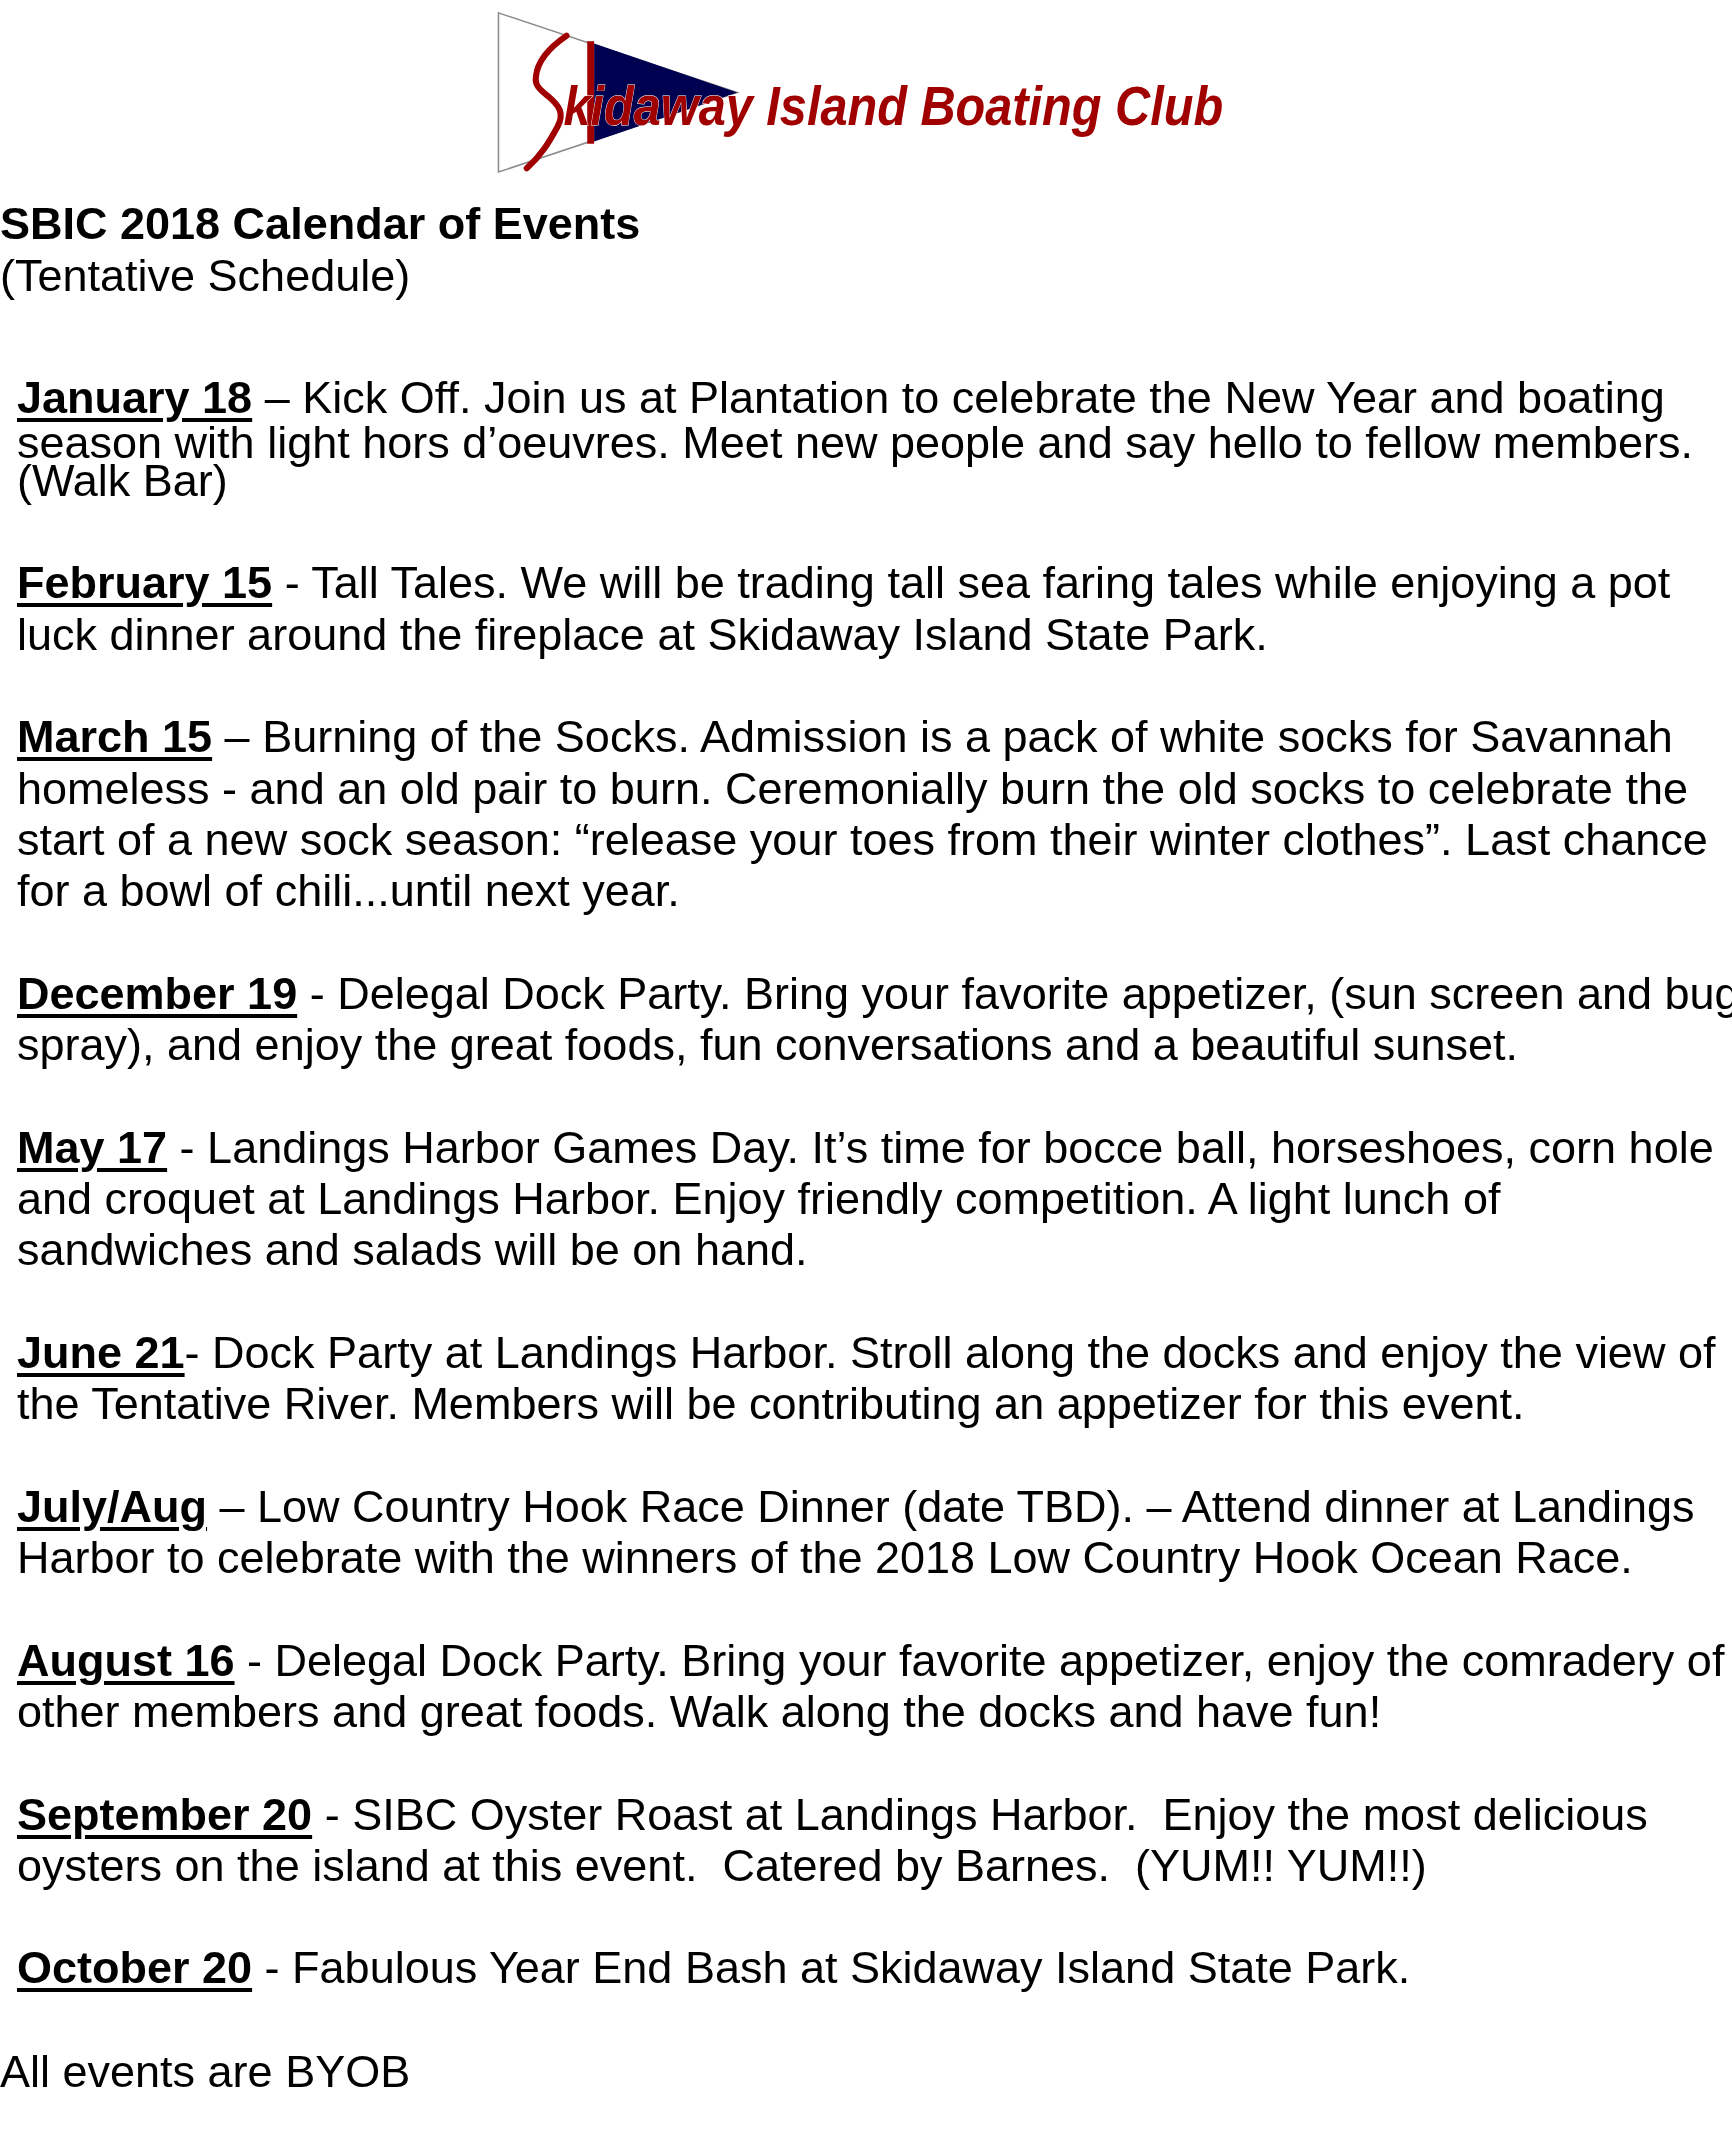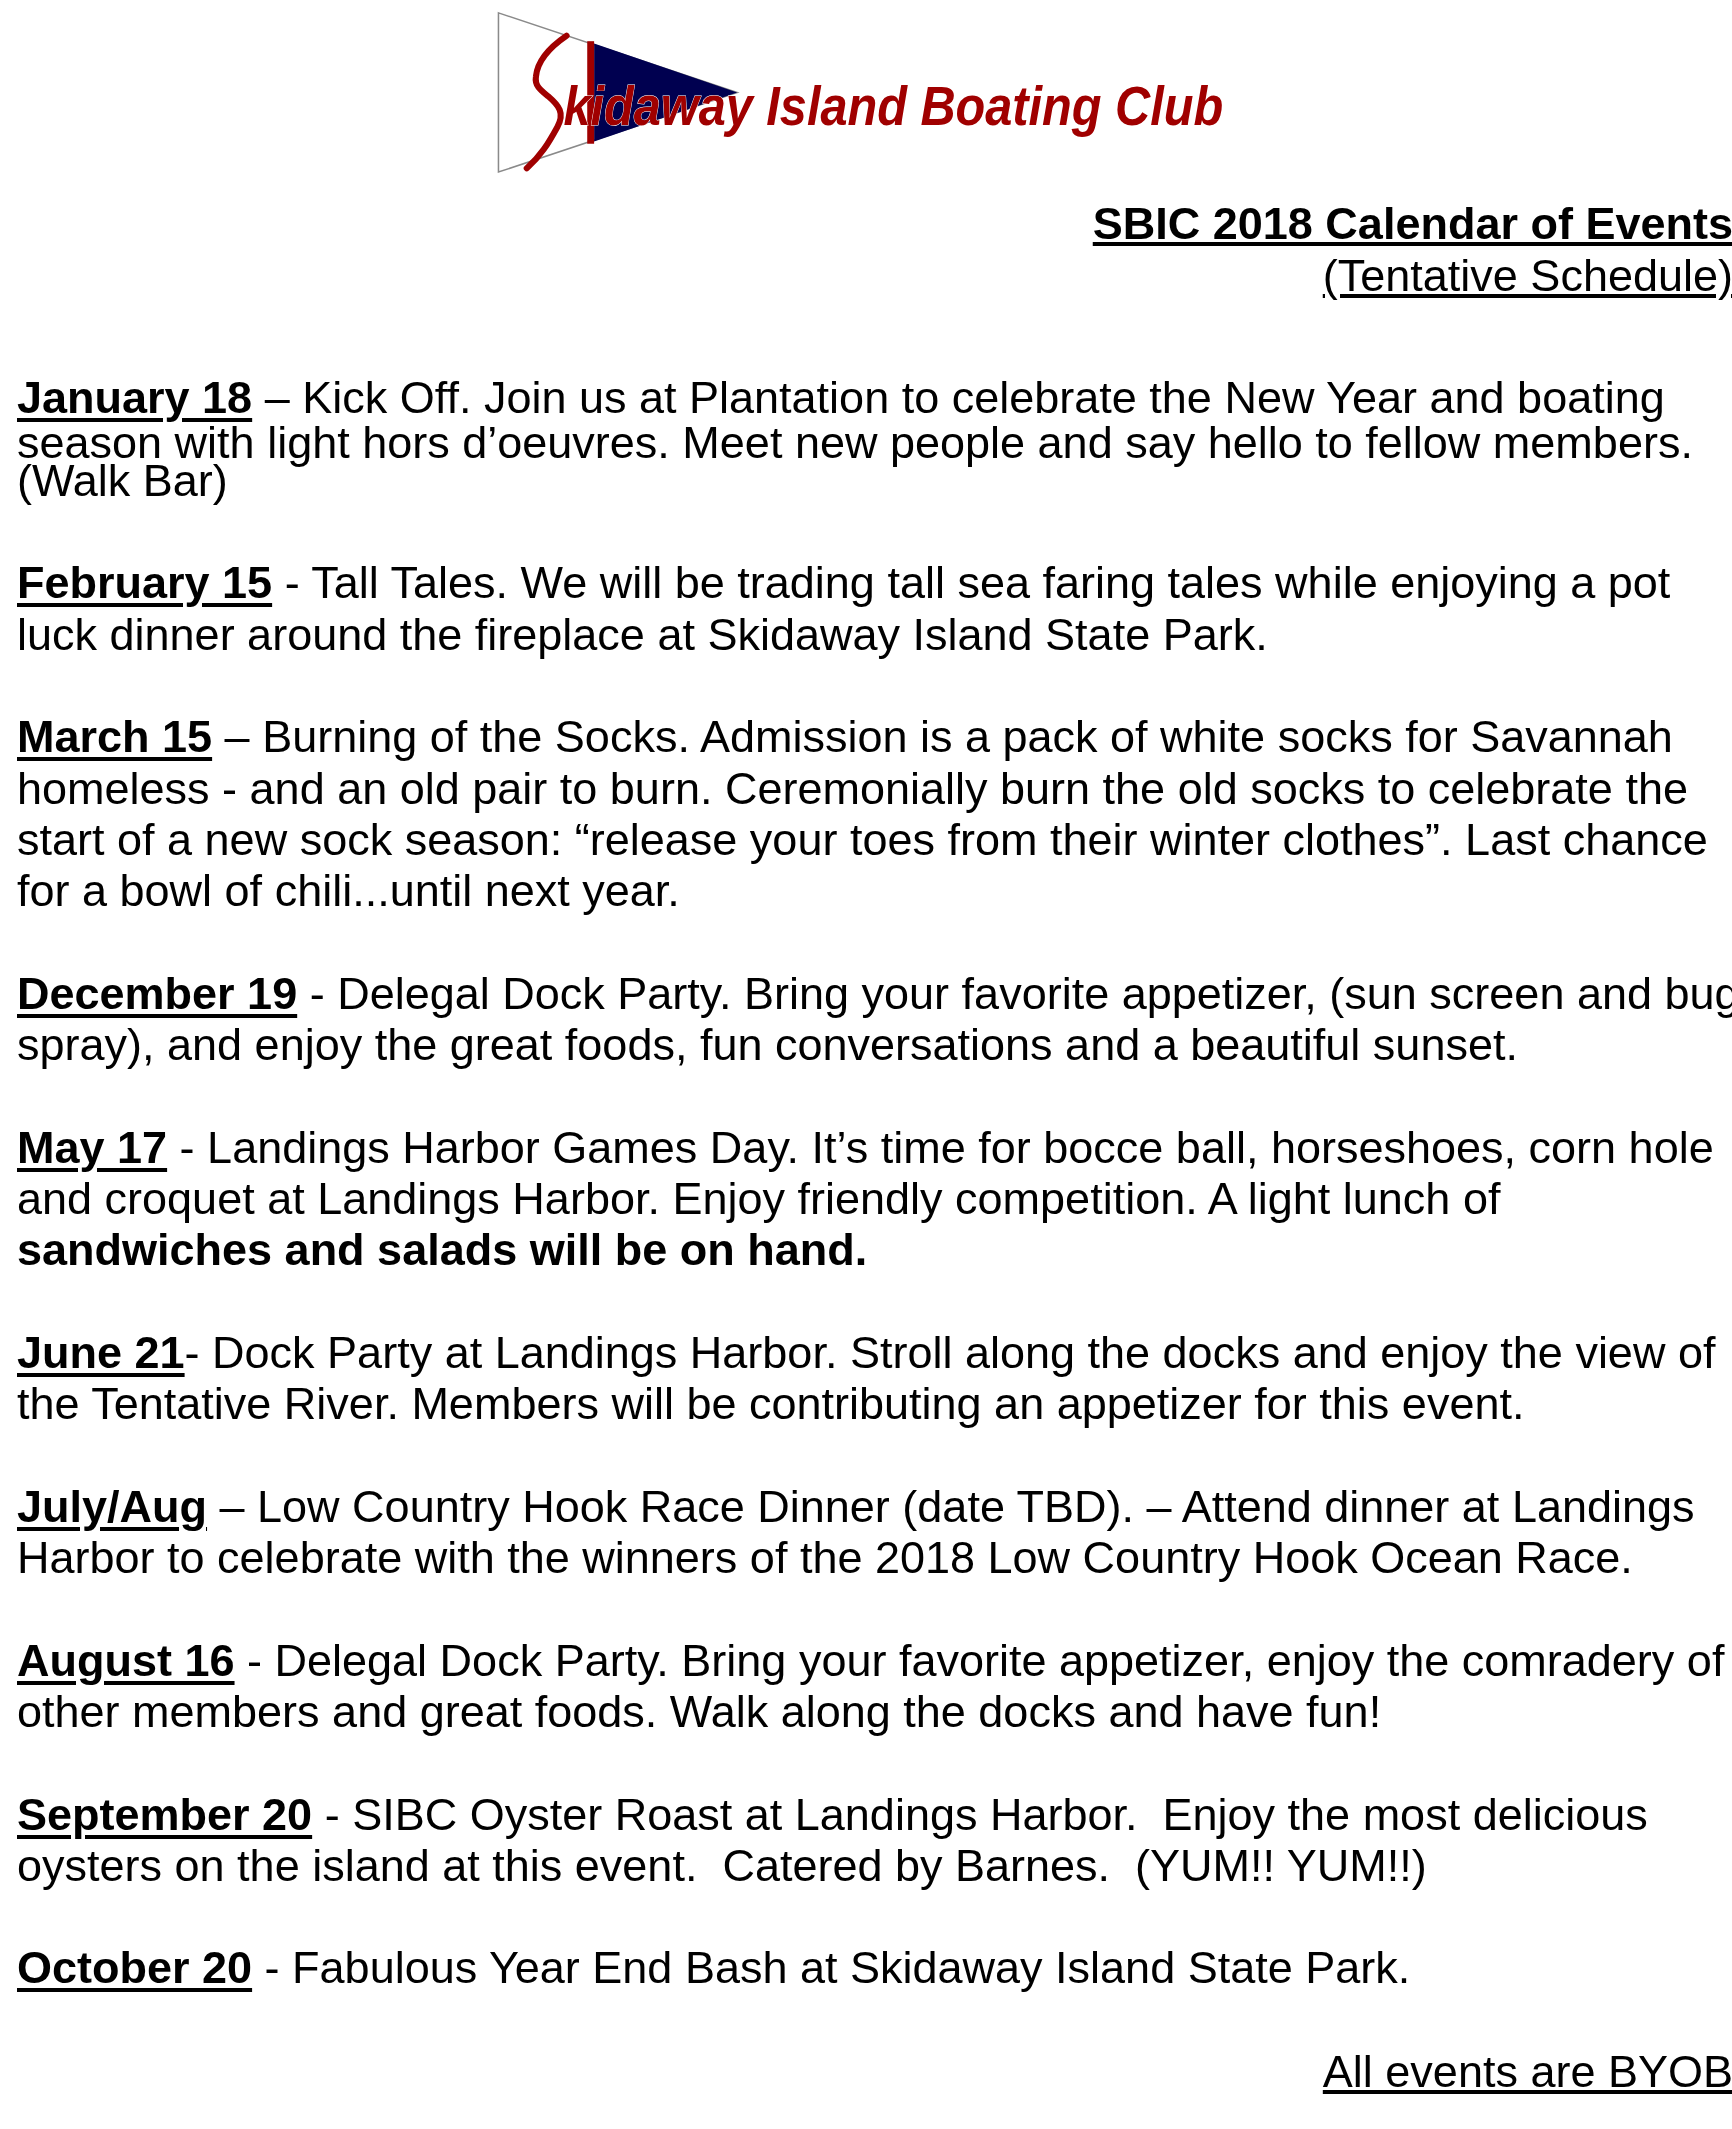--- a/index.html
+++ b/index.html
@@ -6,21 +6,21 @@
   body {
     width: 1733px; height: 2129px; position: relative; overflow: hidden;
     font-family: "Liberation Sans", sans-serif; color: #000000;
   }
   #logo { position: absolute; left: 490px; top: 6.1px; width: 750px; height: 176px; }
   .line {
     position: absolute; left: 17px; white-space: pre;
     font-size: 45px; line-height: 51px; height: 51px;
     font-family: "Liberation Sans", sans-serif;
   }
-  .center { left: 0; width: 1733px; text-align: right; text-decoration: underline; }
+  .center { left: 0; width: 1733px; text-align: left; }
   .bold { font-weight: bold; }
   .date {
     font-weight: bold;
     text-decoration: underline;
     text-decoration-thickness: 3.8px;
     text-underline-offset: 5.4px;
   }
 </style>
 </head>
 <body>
@@ -52,21 +52,21 @@
       <div class="line" style="top: 814px;"><span>start of a new sock season: “release your toes from their winter clothes”. Last chance</span></div>
       <div class="line" style="top: 865px;"><span>for a bowl of chili...until next year.</span></div>
     </div>
     <div>
       <div class="line" style="top: 968px;"><span class="date">December 19</span><span> - Delegal Dock Party. Bring your favorite appetizer, (sun screen and bug</span></div>
       <div class="line" style="top: 1019px;"><span>spray), and enjoy the great foods, fun conversations and a beautiful sunset.</span></div>
     </div>
     <div>
       <div class="line" style="top: 1122px;"><span class="date">May 17</span><span> - Landings Harbor Games Day. It’s time for bocce ball, horseshoes, corn hole</span></div>
       <div class="line" style="top: 1173px; text-align: center;"><span>and croquet at Landings Harbor. Enjoy friendly competition. A light lunch of</span></div>
-      <div class="line" style="top: 1224px; font-weight: bold;"><span>sandwiches and salads will be on hand.</span></div>
+      <div class="line" style="top: 1224px;"><span>sandwiches and salads will be on hand.</span></div>
     </div>
     <div>
       <div class="line" style="top: 1327px;"><span class="date">June 21</span><span>- Dock Party at Landings Harbor. Stroll along the docks and enjoy the view of</span></div>
       <div class="line" style="top: 1378px;"><span>the Tentative River. Members will be contributing an appetizer for this event.</span></div>
     </div>
     <div>
       <div class="line" style="top: 1481px;"><span class="date">July/Aug</span><span> – Low Country Hook Race Dinner (date TBD). – Attend dinner at Landings</span></div>
       <div class="line" style="top: 1532px;"><span>Harbor to celebrate with the winners of the 2018 Low Country Hook Ocean Race.</span></div>
     </div>
     <div>

